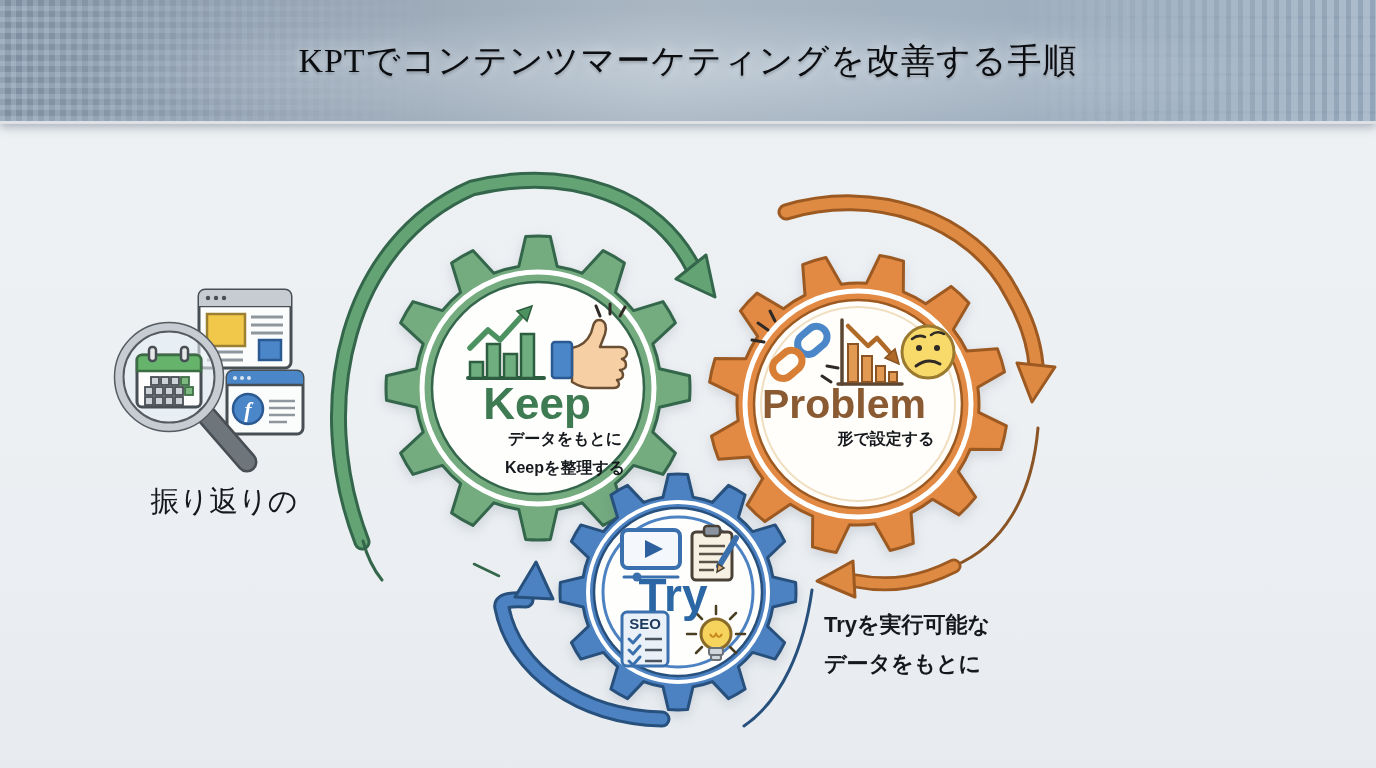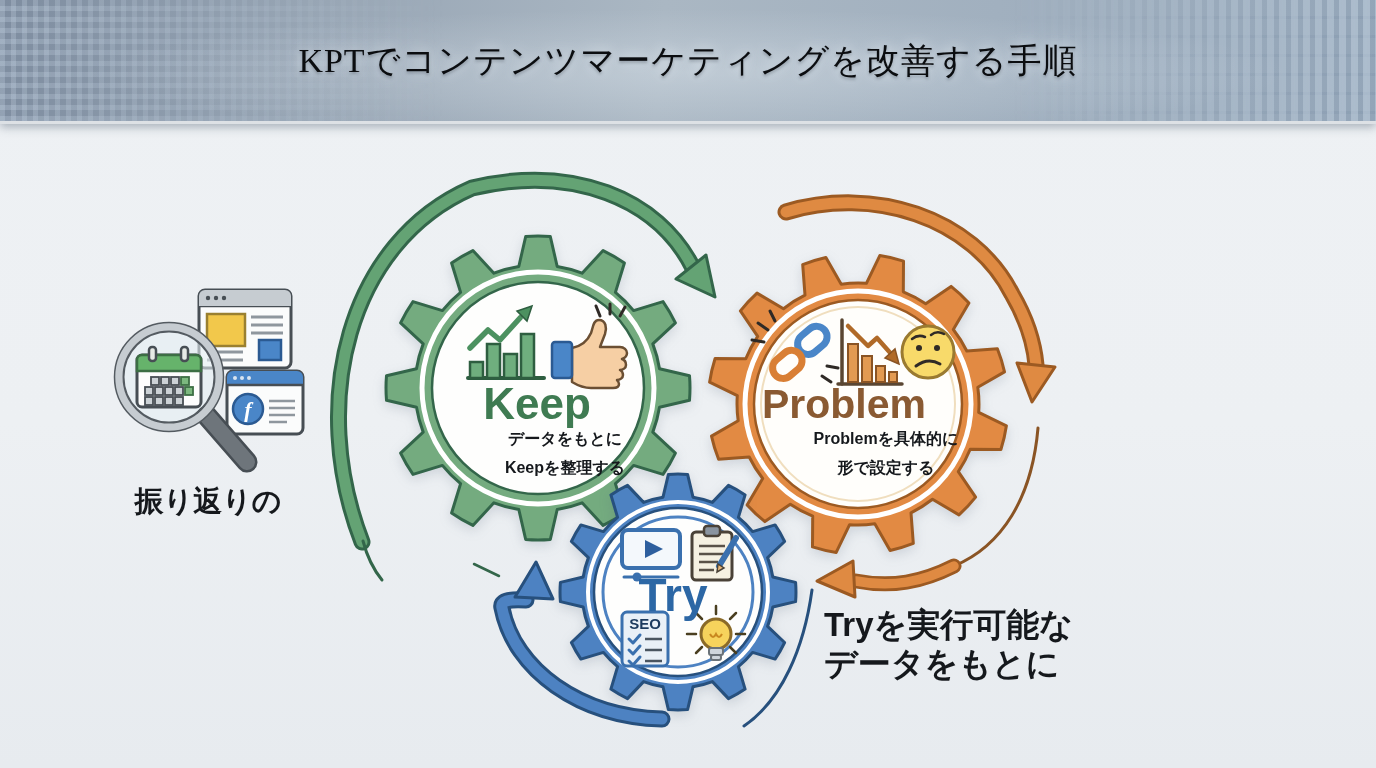--- a/index.html
+++ b/index.html
@@ -45,22 +45,22 @@
   
   .lbl{position:absolute;z-index:3;}
   .center{transform:translate(-50%,-50%);text-align:center;}
   .gear-title{font-weight:700;white-space:nowrap;}
   .keep-title{left:537px;top:404px;font-size:44px;color:#3f7b52;}
   .problem-title{left:844px;top:404px;font-size:41px;color:#8a5a32;}
   .try-title{left:673px;top:595px;font-size:46px;color:#2c67a5;text-align:center;}
   .gear-desc{font-size:16px;font-weight:700;color:#15181c;line-height:29px;white-space:nowrap;text-align:center;transform:translateX(-50%);margin-left:28px;}
   .keep-desc{left:537px;top:424px;}
   .problem-desc{left:858px;top:424px;}
-  .scope-label{left:208px;top:484px;font-size:29px;font-weight:700;color:#15181c;line-height:35px;text-align:center;transform:translateX(-50%);white-space:nowrap;}
-  .try-side-label{left:824px;top:605px;font-size:33px;font-weight:700;color:#15181c;line-height:39px;white-space:nowrap;}
+  .scope-label{left:224px;top:484px;font-size:29px;font-weight:400;color:#15181c;line-height:35px;text-align:center;transform:translateX(-50%);white-space:nowrap;}
+  .try-side-label{left:824px;top:605px;font-size:22px;font-weight:700;color:#15181c;line-height:39px;white-space:nowrap;}
 </style>
 </head>
 <body>
 
 <div class="stage">
 
   <div class="banner">
     <div class="banner-title">KPTでコンテンツマーケティングを改善する手順</div>
   </div>
 
@@ -270,21 +270,20 @@
   </svg>
 
   <div class="lbl center gear-title keep-title">Keep</div>
   <div class="lbl gear-desc keep-desc">
     <div>データをもとに</div>
     <div>Keepを整理する</div>
   </div>
 
   <div class="lbl center gear-title problem-title">Problem</div>
   <div class="lbl gear-desc problem-desc">
-    <div>Problemを具体的に</div>
     <div>形で設定する</div>
   </div>
 
   <div class="lbl center gear-title try-title">Try</div>
   <div class="lbl try-side-label">
     <div>Tryを実行可能な</div>
     <div>データをもとに</div>
   </div>
 
   <div class="lbl scope-label">

